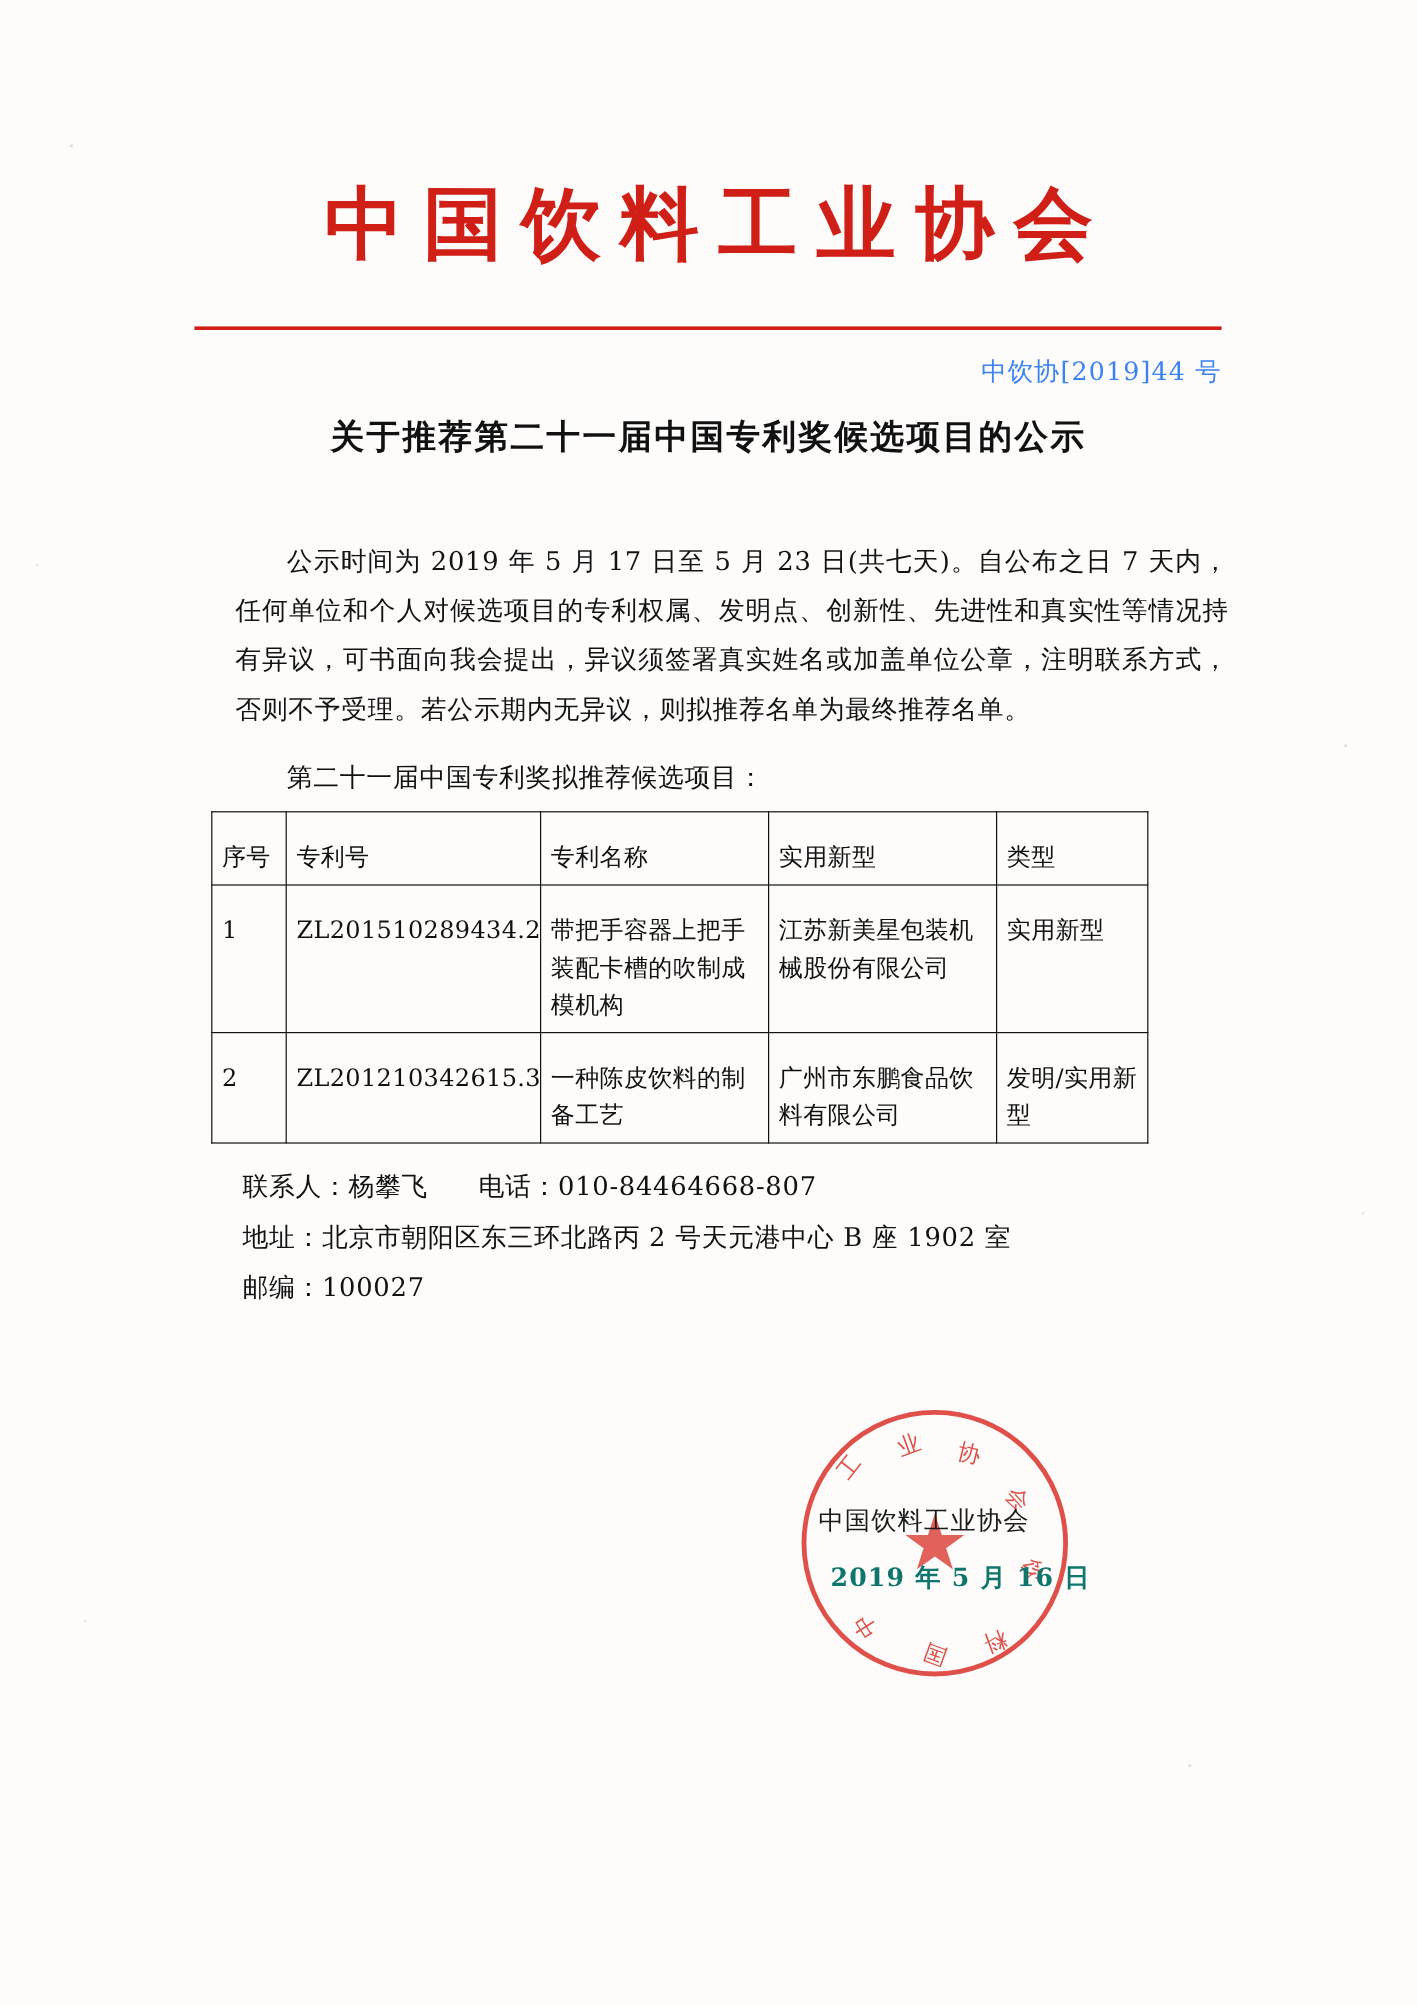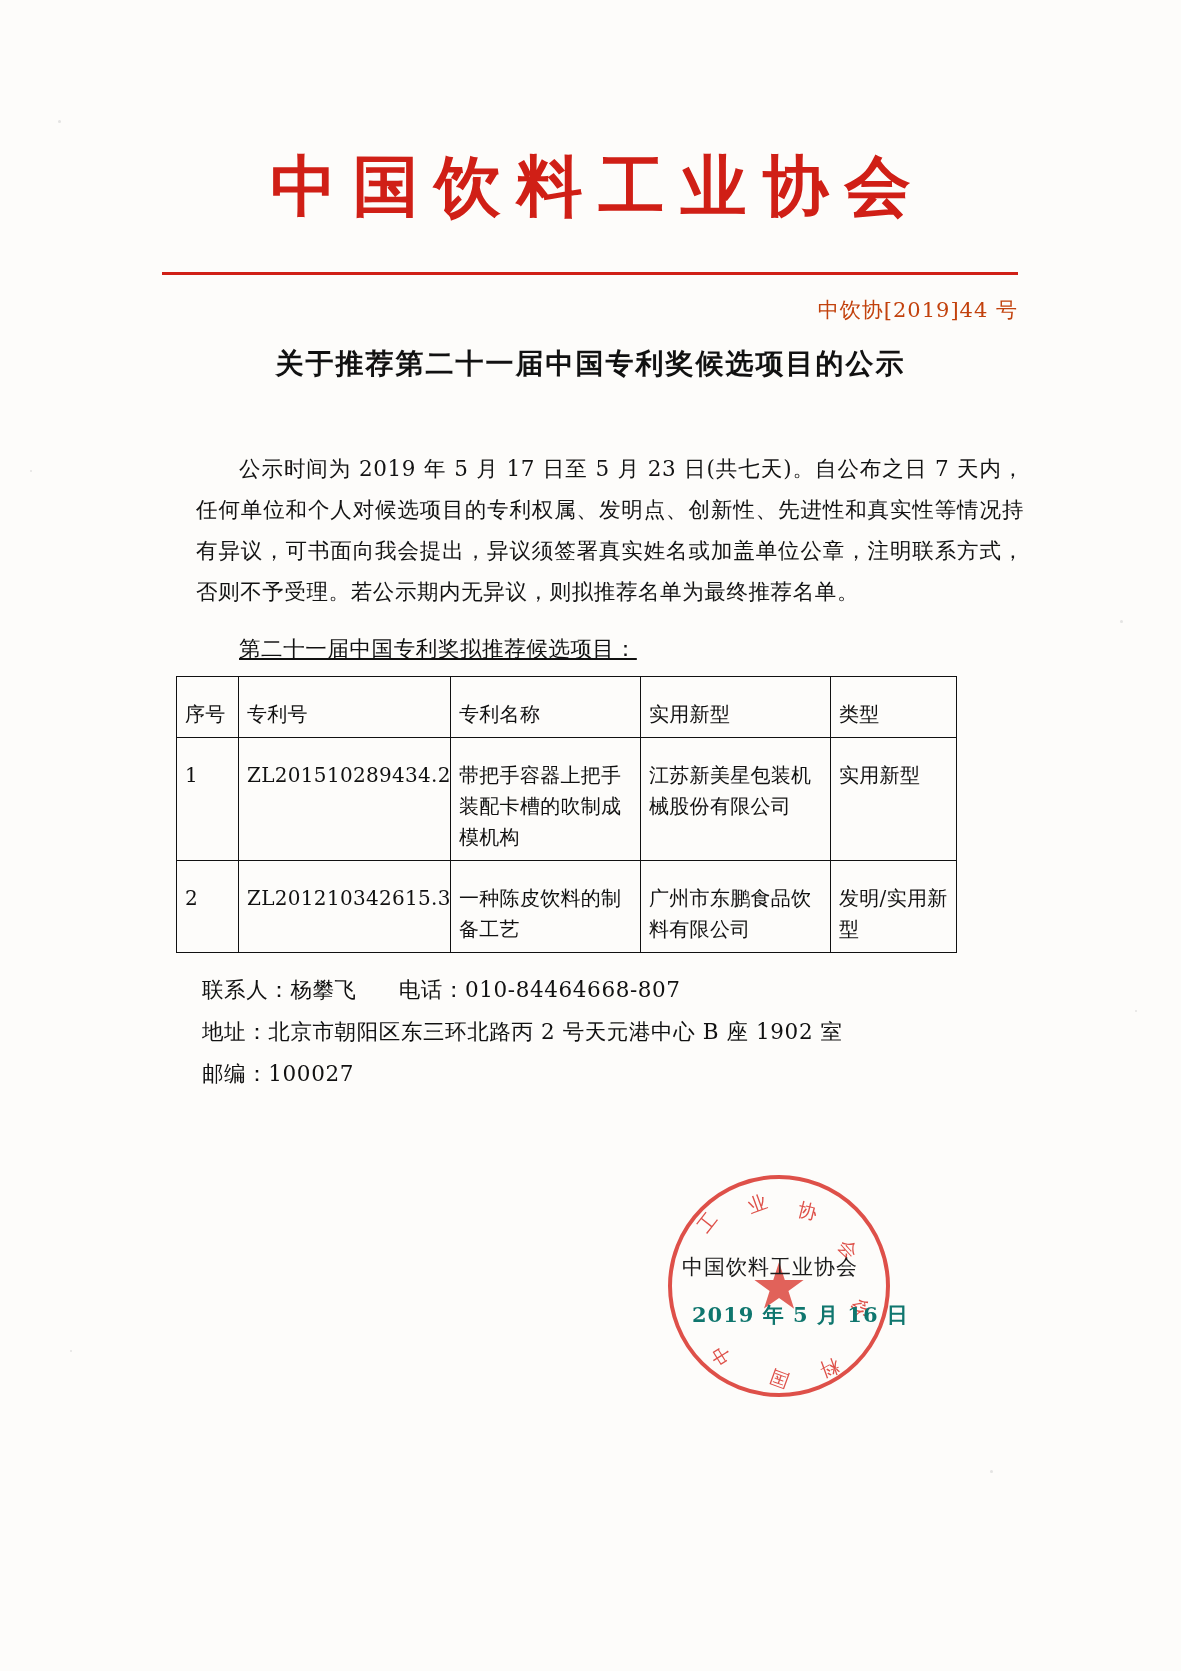--- a/index.html
+++ b/index.html
@@ -52,21 +52,21 @@
     height: 3px;
     background: #d01f16;
   }
 
   .doc-number {
     position: absolute;
     top: 296px;
     right: 163px;
     font-size: 21px;
     letter-spacing: 1px;
-    color: #c2410c;
+    color: #3b82f6;
   }
 
   .doc-title {
     position: absolute;
     top: 345px;
     left: 0;
     width: 100%;
     text-align: center;
     font-size: 28px;
     font-weight: bold;
@@ -92,21 +92,20 @@
   }
   p.para.lead {
     margin-bottom: 10px;
   }
   p.tablelead {
     margin: 18px 0 8px 0;
     font-size: 21.5px;
     line-height: 38px;
     text-indent: 2em;
     letter-spacing: .6px;
-    text-decoration: underline;
   }
 
   table.patent-table {
     border-collapse: collapse;
     width: 760px;
     margin: 0 0 0 -20px;
     table-layout: fixed;
   }
   table.patent-table td, table.patent-table th {
     border: 1.4px solid #111;

